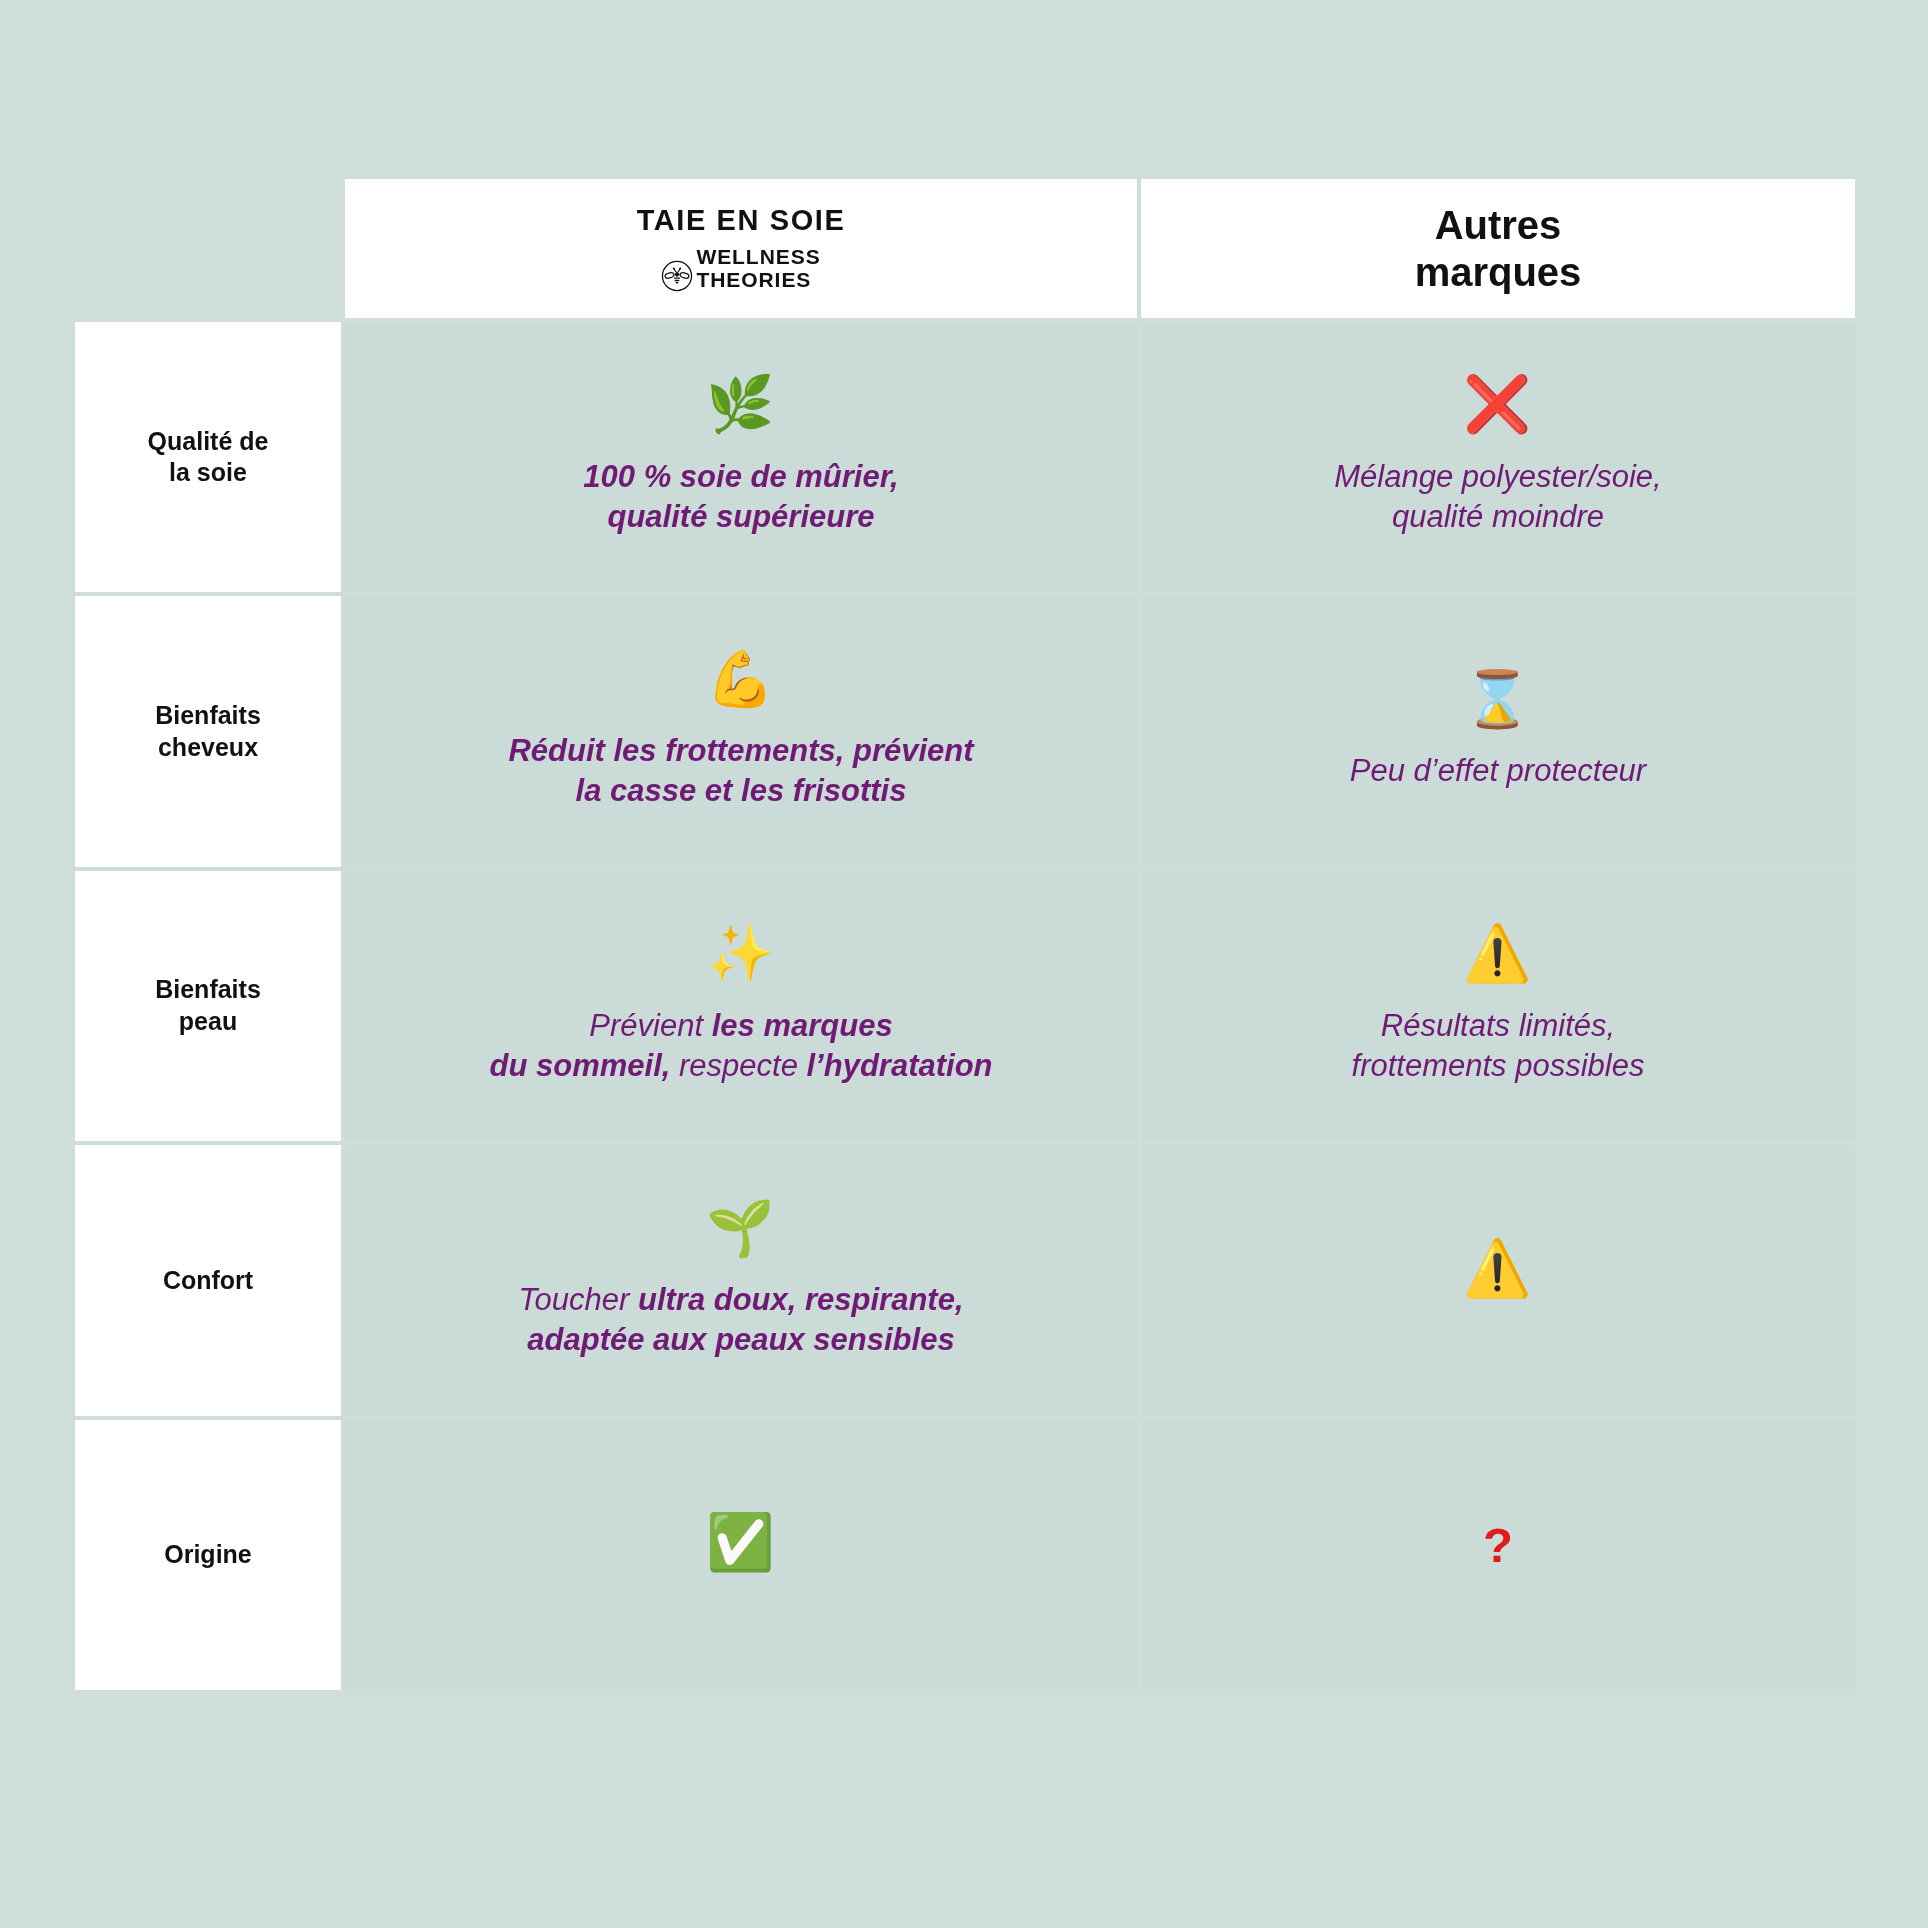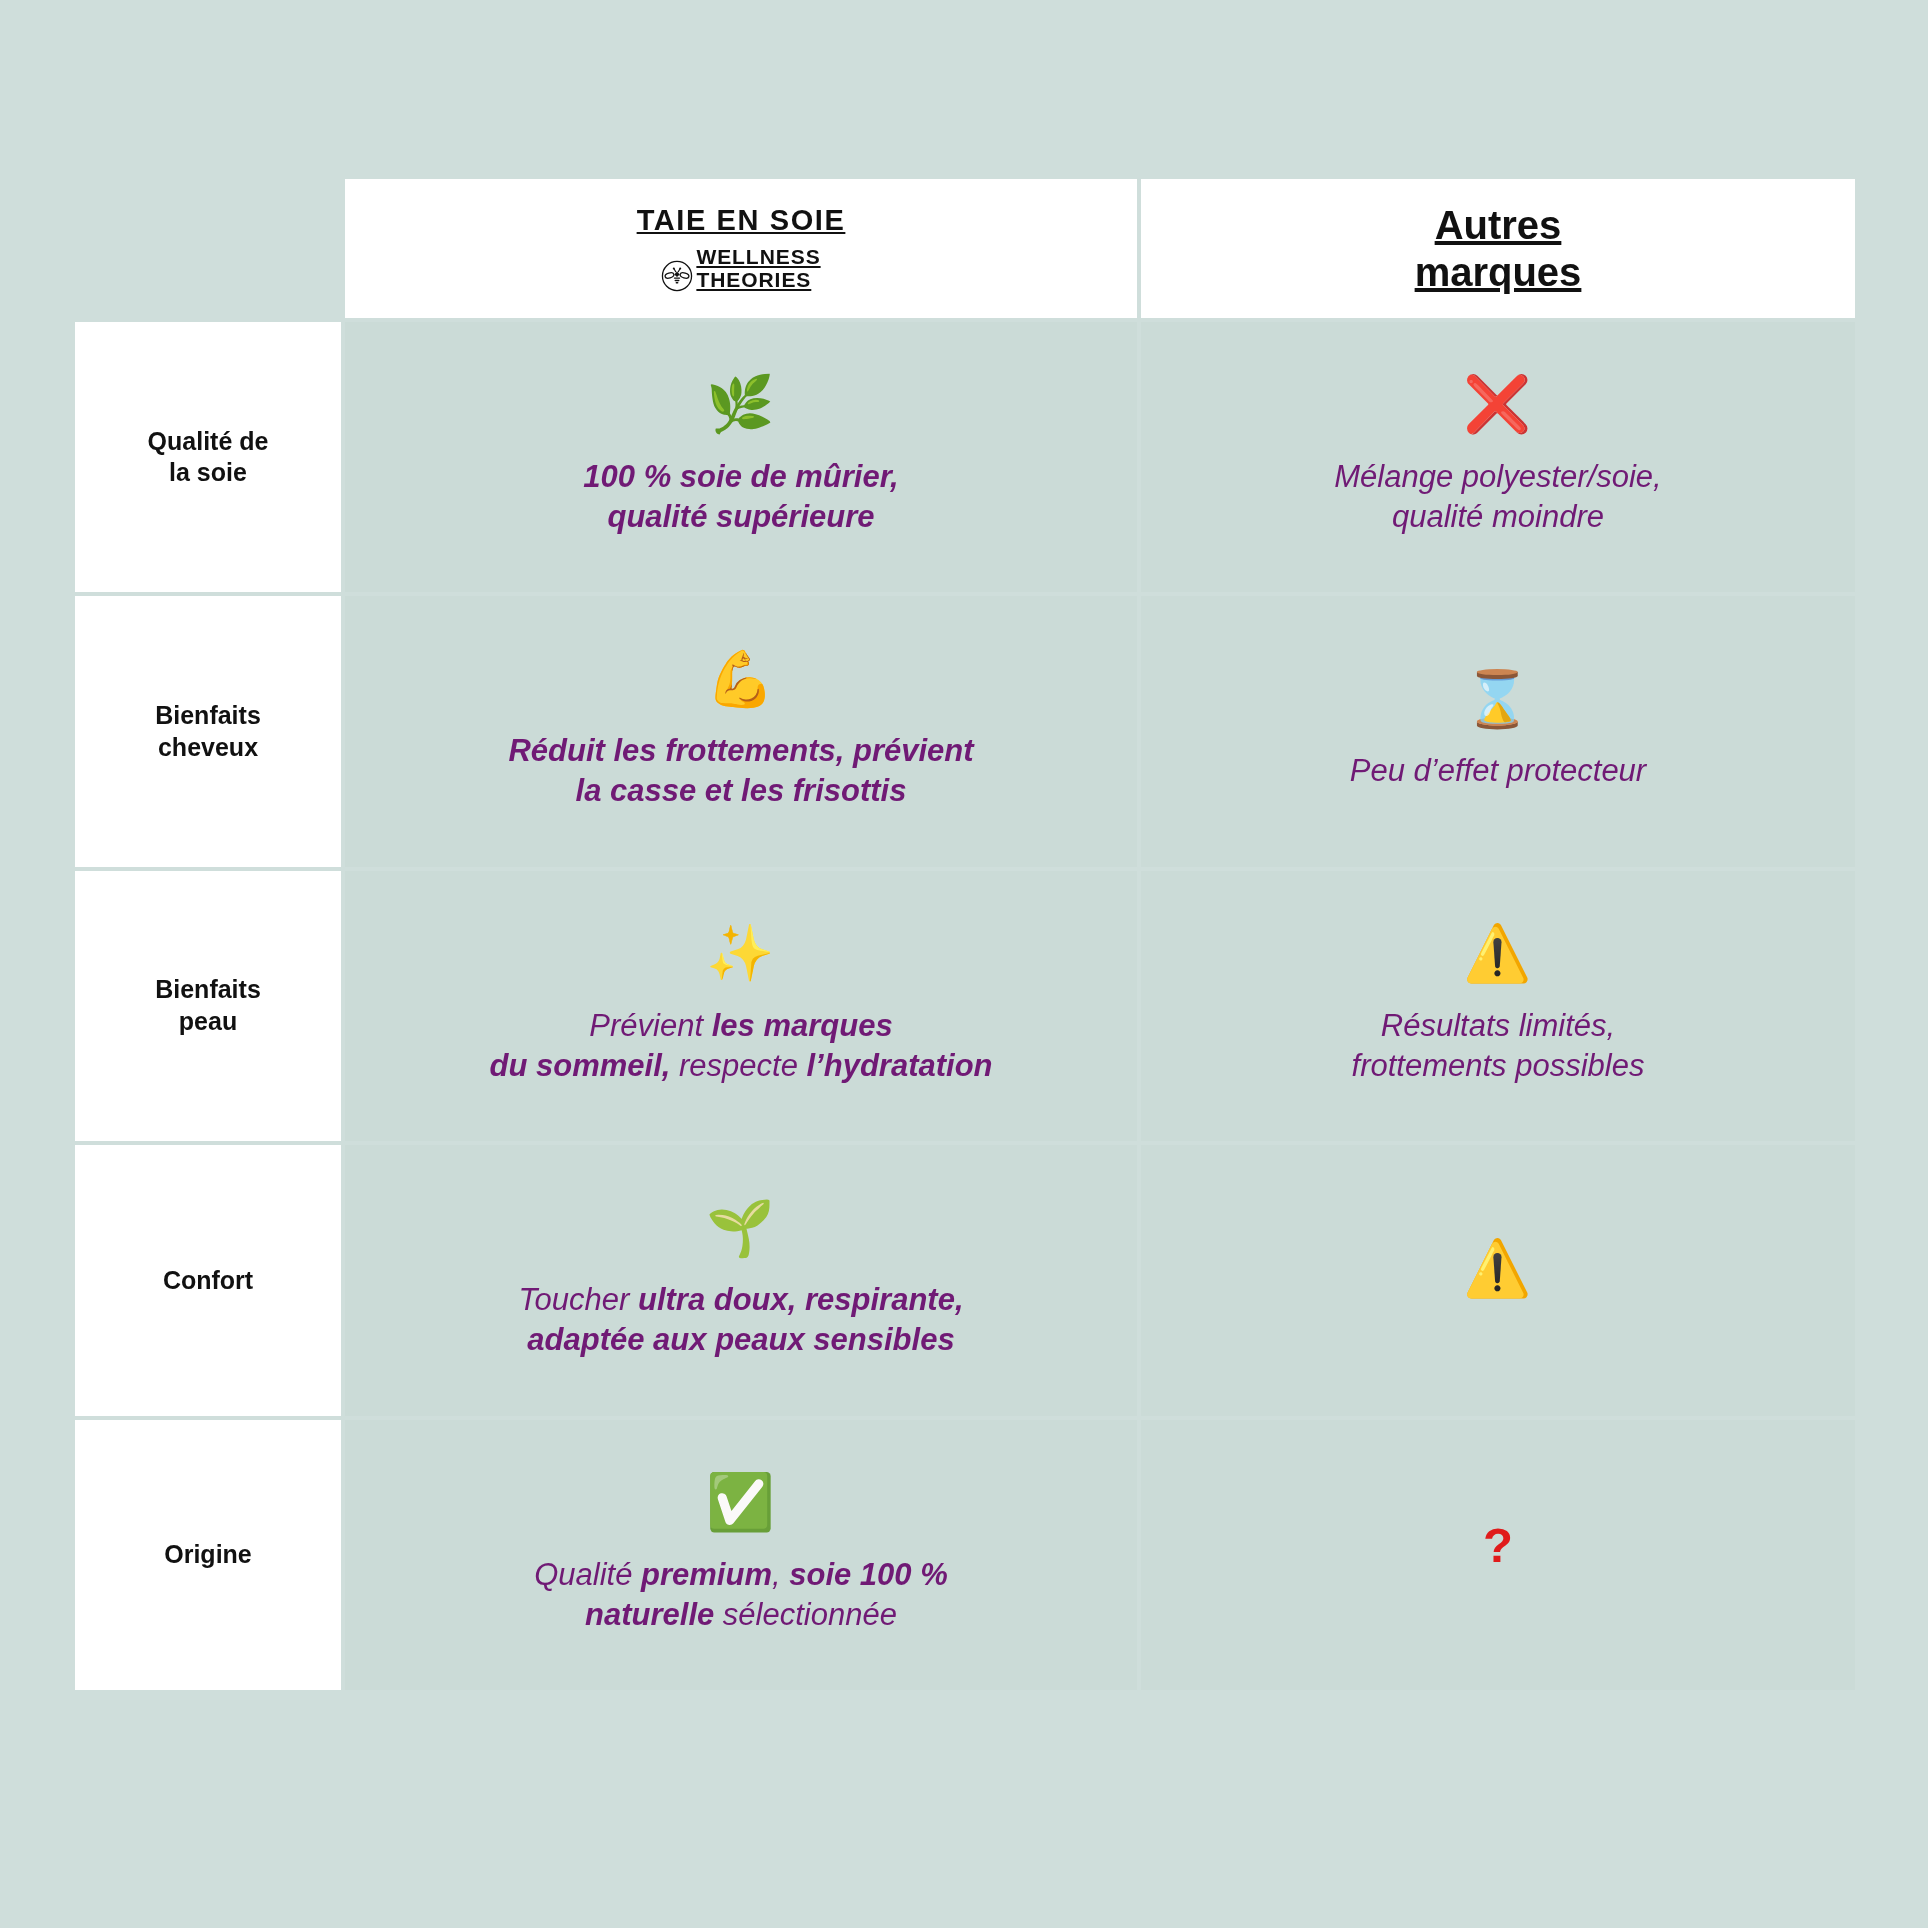--- a/index.html
+++ b/index.html
@@ -39,21 +39,20 @@
     border: 2.8px solid #cfdedb;
   }
 
   
   .hdr-spacer {
     background: #cfdedb;
     border-color: #cfdedb;
   }
   .hdr {
     background: #ffffff;
-    text-decoration: underline;
   }
 
   .brand-block {
     display: flex;
     flex-direction: column;
     align-items: center;
     line-height: 1.06;
   }
   .brand-title {
     font-size: 29px;
@@ -209,19 +208,18 @@
       <div class="cell-text">Toucher <b>ultra doux, respirante,<br>adaptée aux peaux sensibles</b></div>
     </div>
     <div class="cell cell-theirs">
       <span class="emoji">⚠️</span>
     </div>
     <div class="cell row-label">
       <span>Origine</span>
     </div>
     <div class="cell cell-ours">
       <span class="emoji">✅</span>
-      <div class="cell-text">Qualité <b>premium</b>, <b>soie 100 %<br>naturelle</b> sélectionnée</div>
     </div>
     <div class="cell cell-theirs">
       <span class="emoji qmark">?</span>
     </div>
   </div>
 
 
 </body></html>

